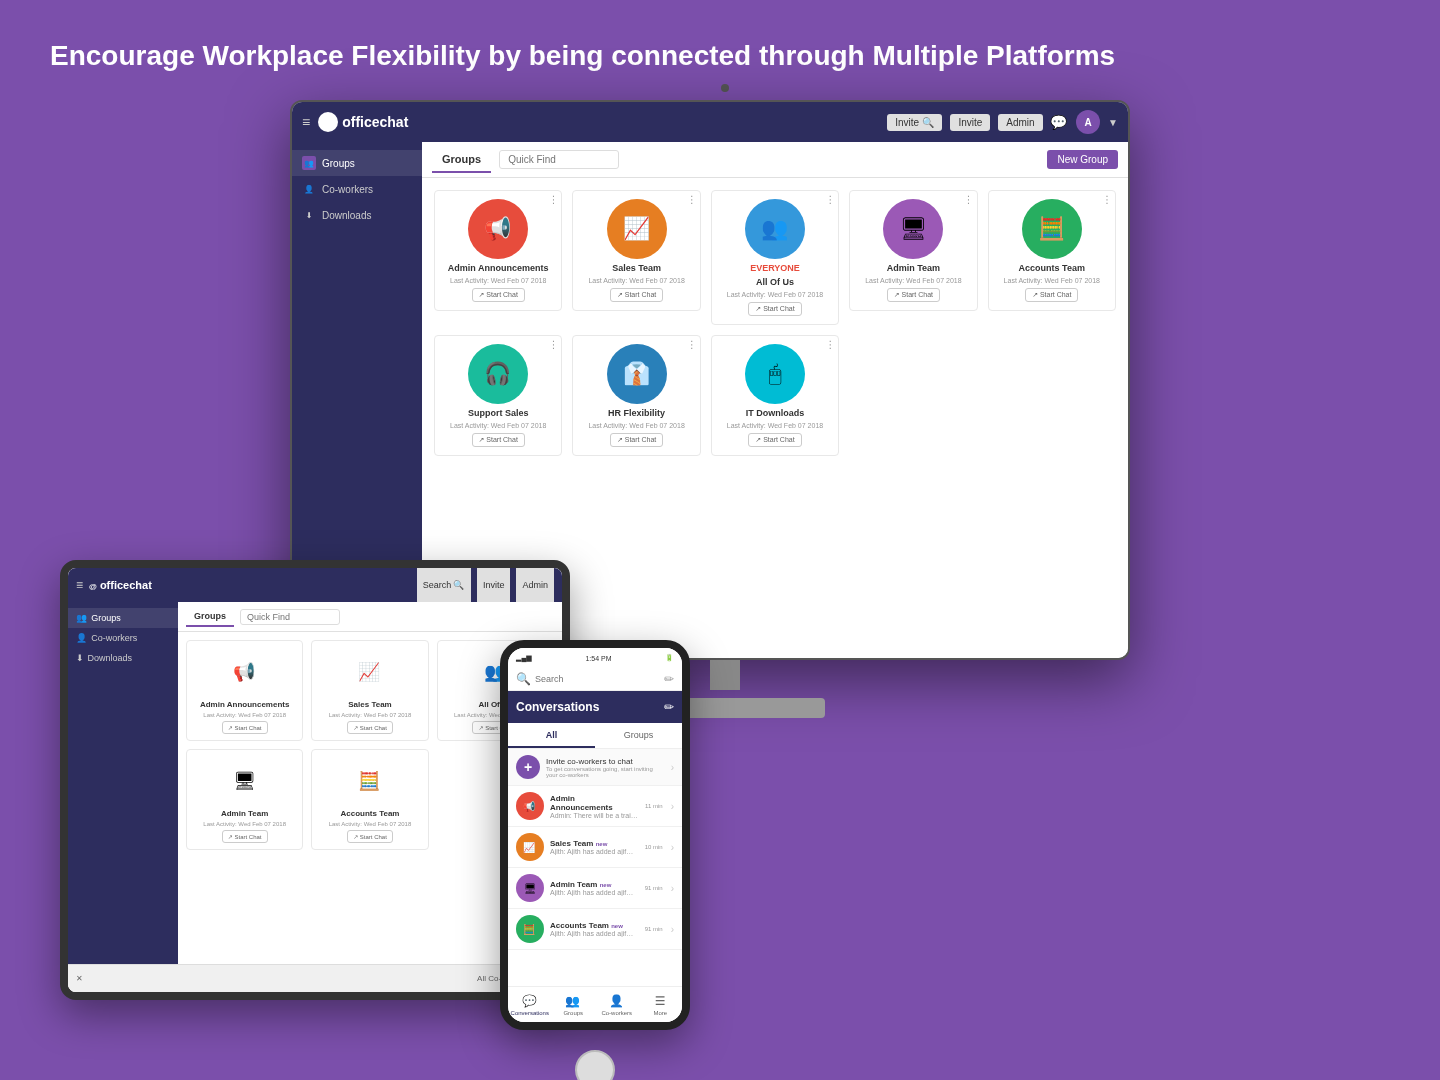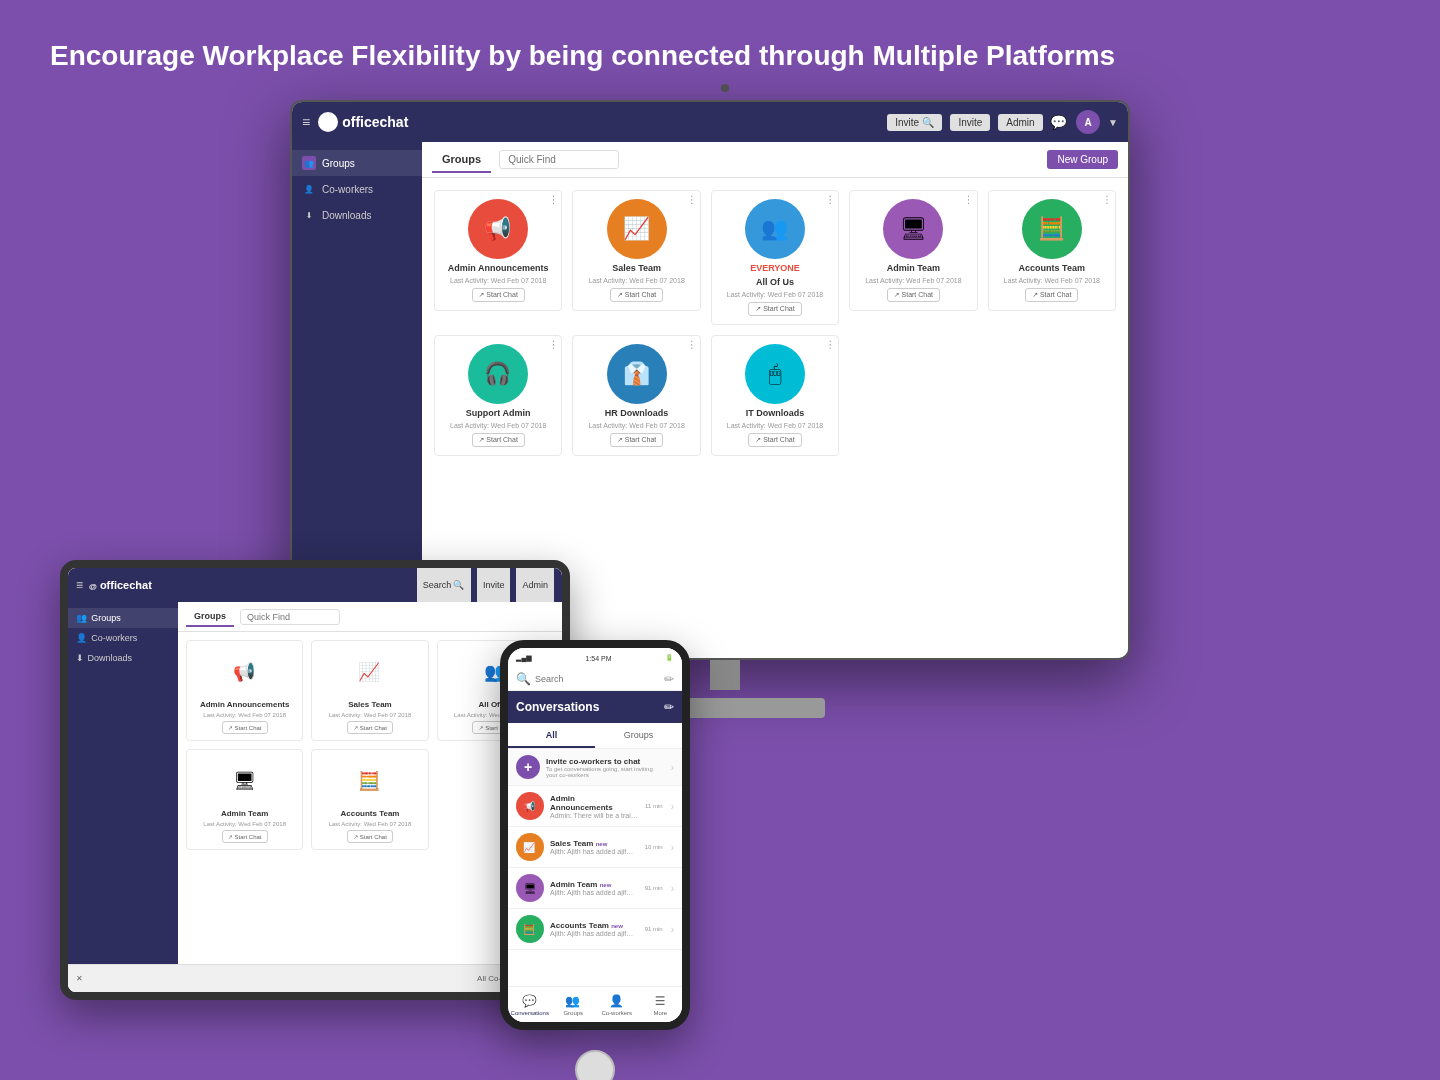--- a/index.html
+++ b/index.html
@@ -693,21 +693,21 @@
       font-weight: bold;
       flex-shrink: 0;
     }
 
     .invite-text {
       flex: 1;
     }
 
     .invite-title {
       font-size: 8px;
-      font-weight: bold;
+      font-weight: normal;
       color: #333;
     }
 
     .invite-subtitle {
       font-size: 6px;
       color: #999;
     }
   </style>
 </head>
 <body>
@@ -814,31 +814,31 @@
                 <div class="group-name">Accounts Team</div>
                 <div class="group-date">Last Activity: Wed Feb 07 2018</div>
                 <button class="start-chat-btn">↗ Start Chat</button>
               </div>
               <span class="group-menu-dots">⋮</span>
             </div>
 
             <div class="group-card-wrapper">
               <div class="group-card">
                 <div class="group-icon teal">🎧</div>
-                <div class="group-name">Support Admin</div>
+                <div class="group-name">Support Sales</div>
                 <div class="group-date">Last Activity: Wed Feb 07 2018</div>
                 <button class="start-chat-btn">↗ Start Chat</button>
               </div>
               <span class="group-menu-dots">⋮</span>
             </div>
 
             <div class="group-card-wrapper">
               <div class="group-card">
                 <div class="group-icon blue-dark">👔</div>
-                <div class="group-name">HR Downloads</div>
+                <div class="group-name">HR Flexibility</div>
                 <div class="group-date">Last Activity: Wed Feb 07 2018</div>
                 <button class="start-chat-btn">↗ Start Chat</button>
               </div>
               <span class="group-menu-dots">⋮</span>
             </div>
 
             <div class="group-card-wrapper">
               <div class="group-card">
                 <div class="group-icon cyan">🖱</div>
                 <div class="group-name">IT Downloads</div>

